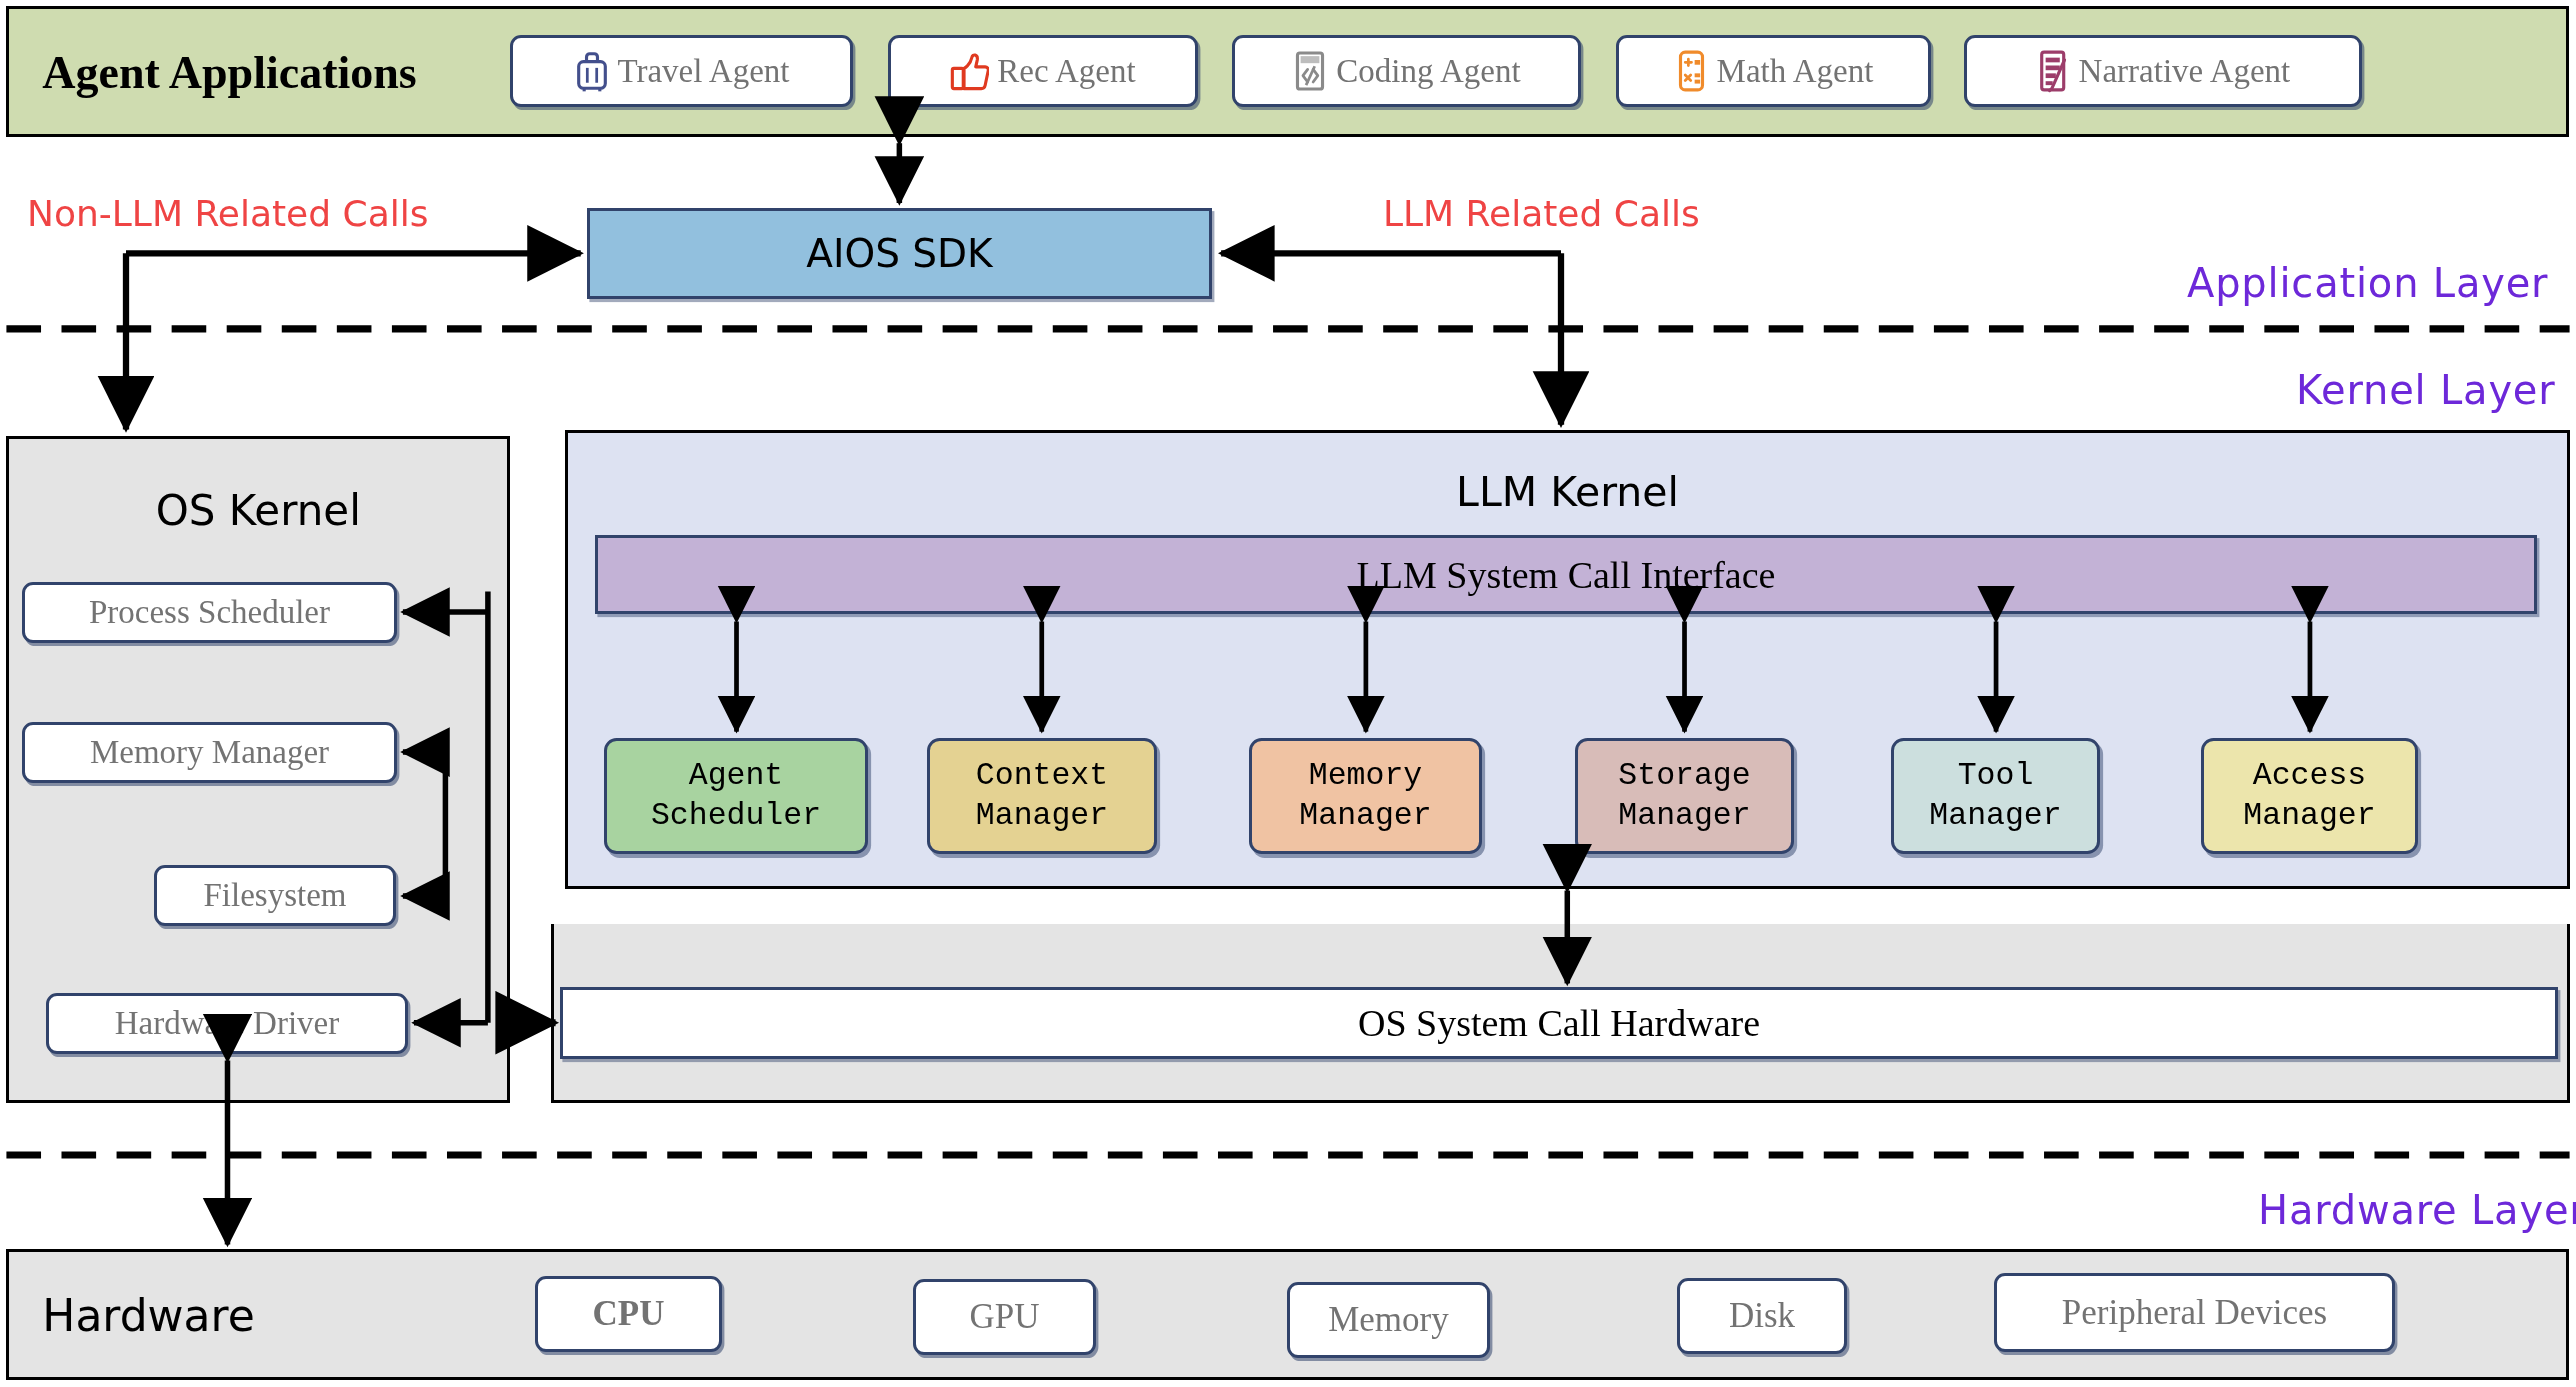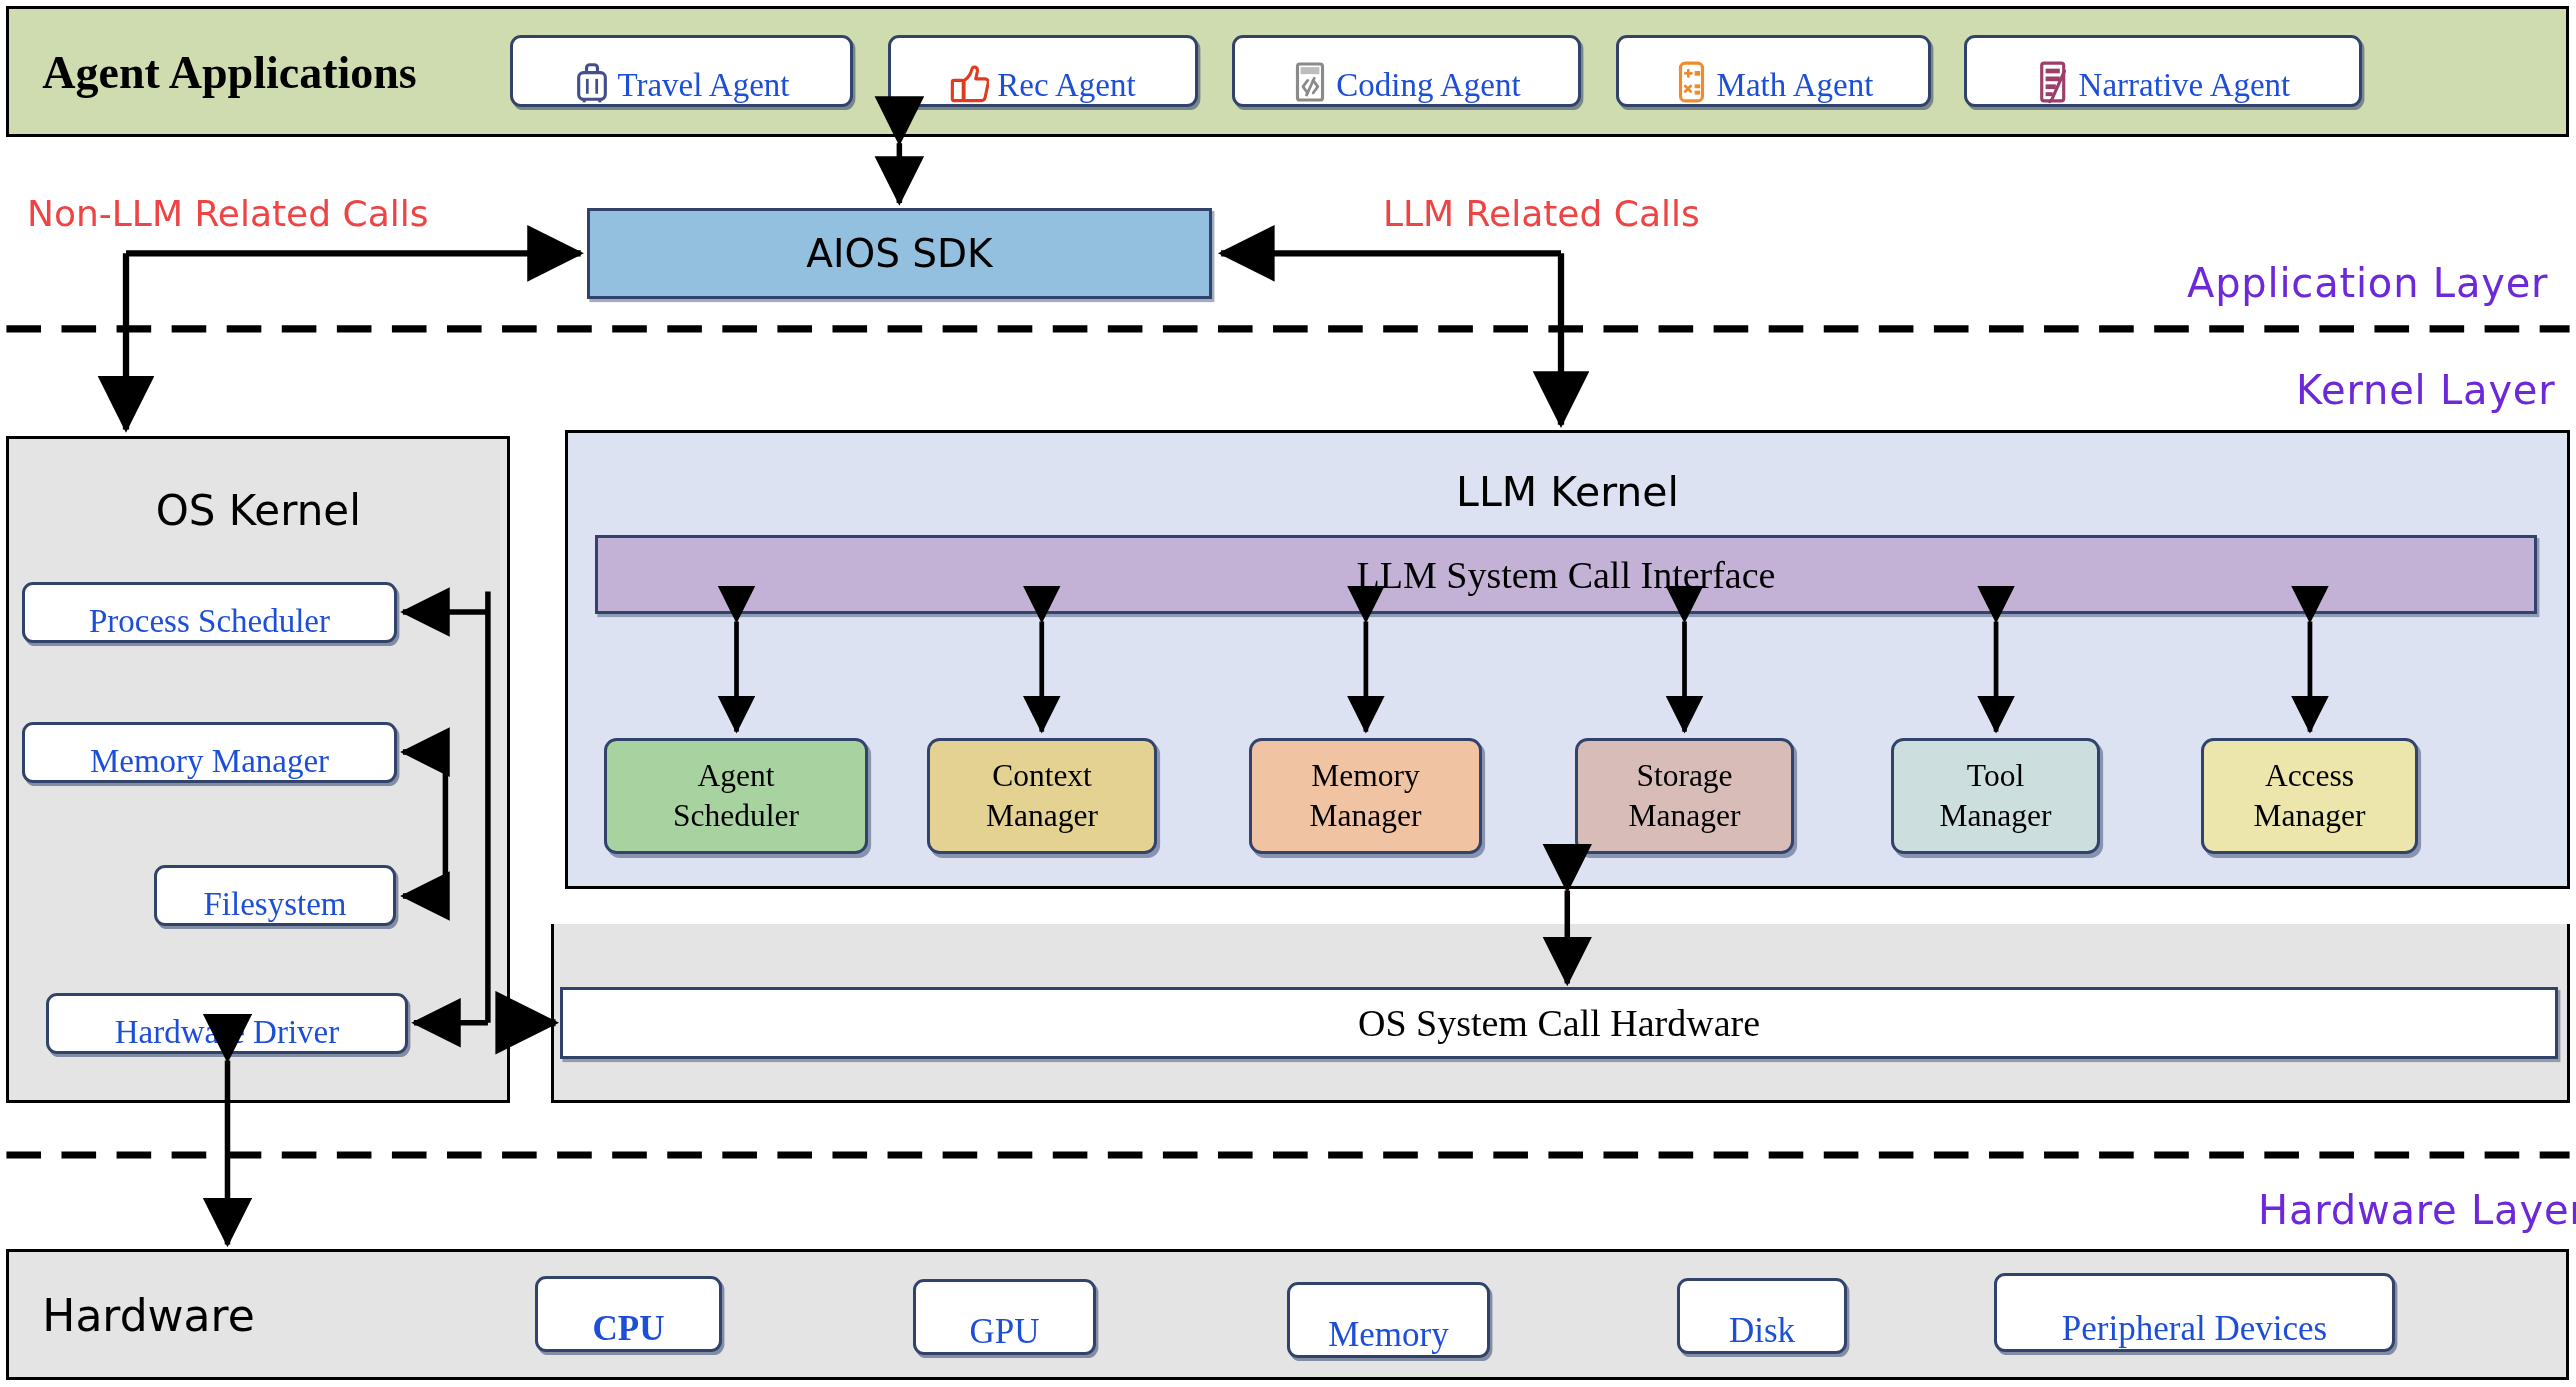--- a/index.html
+++ b/index.html
@@ -15,41 +15,41 @@
   .band {
     position:absolute;
     border:3.9px solid #000000;
     display:flex; align-items:center;
   }
   .roundbox {
     position:absolute;
     background:#ffffff;
     border:3.1px solid #31436b;
     border-radius:11px;
-    display:flex; align-items:flex-end; justify-content:center;
+    display:flex; align-items:center; justify-content:center;
     box-shadow:2.4px 3.1px 0 rgba(49,67,107,.55);
     font-family:"Liberation Serif", serif;
-    color:#1d4ed8;
+    color:#737373;
     white-space:nowrap;
   }
   .sqbox {
     position:absolute;
     border:3.1px solid #31436b;
     display:flex; align-items:center; justify-content:center;
     box-shadow:2.4px 3.1px 0 rgba(49,67,107,.45);
     font-family:"Liberation Serif", serif;
     color:#000;
   }
   .mgrbox {
     position:absolute;
     border:3.9px solid #31436b;
     border-radius:12.6px;
     display:flex; flex-direction:column; align-items:center; justify-content:center;
     box-shadow:3.1px 3.9px 0 rgba(49,67,107,.5);
-    font-family:Liberation Serif, serif;
+    font-family:Liberation Mono, monospace;
     color:#000;
     font-size:31.5px;
     line-height:1.28;
     text-align:center;
   }
 
   
   .serif-title { font-family:"Liberation Serif", serif; color:#000000; }
   
   .layer-label {

